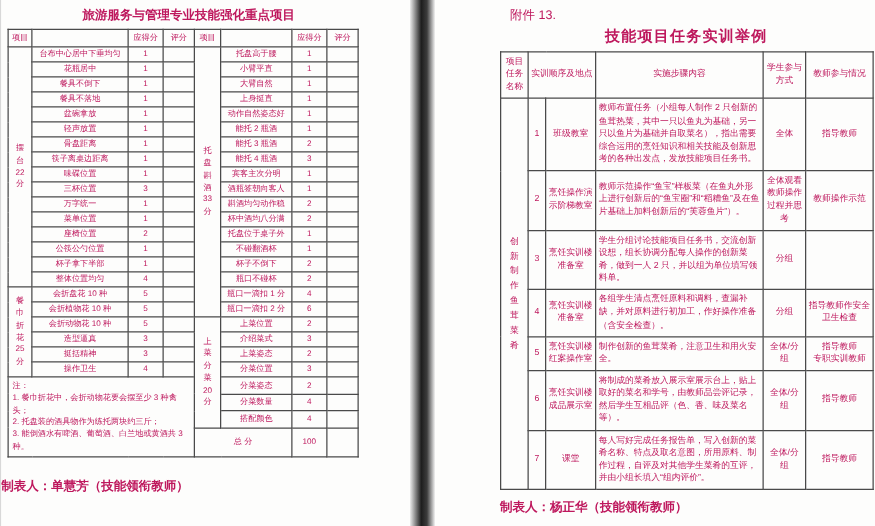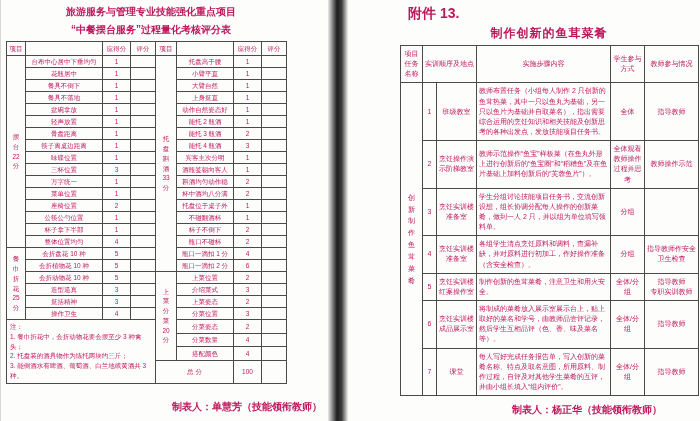--- a/index.html
+++ b/index.html
@@ -25,41 +25,40 @@
   
   #left-table{margin:4px 0 0 5px;width:280px;font-size:6.5px;line-height:1.15;}
   #left-table tr{height:12px;}
   #left-table tr.header-row{height:14px;}
   #left-table tr.total-row{height:20px;}
   #left-table .vlabel{white-space:pre-line;line-height:1.5;}
   #left-table .notes{text-align:left;vertical-align:top;white-space:pre-line;
         padding:2px 3px;line-height:1.5;}
   
   #right-content{margin-left:52px;width:298px;}
-  #rt-attachment{font-size:14px;font-weight:bold;margin:5px 0 0 8px;}
+  #rt-attachment{font-size:10px;font-weight:normal;margin:5px 0 0 8px;}
   #rt-title{font-size:12px;font-weight:bold;text-align:center;margin-top:2px;letter-spacing:1px;}
   #rt-subtitle{font-size:9px;font-weight:bold;text-align:center;margin-top:2px;}
   #right-table{margin-top:3px;width:298px;font-size:7px;line-height:1.45;}
   #right-table td,#right-table th{padding:3px 2px;}
   #right-table .content-cell{text-align:left;}
   #right-table .vlabel{white-space:pre-line;line-height:1.7;}
   #right-table .pre{white-space:pre-line;}
 
-  .footer-line{font-weight:bold;font-size:10px;text-align:right;}
+  .footer-line{font-weight:bold;font-size:10px;}
   #lt-footer{margin-top:16px;padding-right:6px;width:321px;}
   #rt-footer{margin-top:7px;padding-right:36px;}
 </style>
 </head>
 <body>
 
 <div id="canvas">
 
   <div class="page" id="page-left">
     <div class="ltitle" id="lt-title1">旅游服务与管理专业技能强化重点项目</div>
-    <div class="ltitle" id="lt-title2">“中餐摆台服务”过程量化考核评分表</div>
 
     <table id="left-table">
       <colgroup>
         <col style="width:19px">
           <col style="width:77px">
           <col style="width:28px">
           <col style="width:25px">
         <col style="width:21px">
           <col style="width:57px">
           <col style="width:28px">
@@ -302,21 +301,21 @@
     </table>
 
     <div class="footer-line" id="lt-footer">制表人：单慧芳（技能领衔教师）</div>
   </div>
 
   <div id="page-divider"></div>
 
   <div class="page" id="page-right">
     <div id="right-content">
       <div id="rt-attachment">附件 13.</div>
-      <div id="rt-title">制作创新的鱼茸菜肴</div>
+      <div id="rt-title">技能项目任务实训举例</div>
 
       <table id="right-table">
         <colgroup>
           <col style="width:22px">
             <col style="width:14px">
             <col style="width:40px">
           <col style="width:134px">
             <col style="width:34px">
             <col style="width:54px">
         </colgroup>

